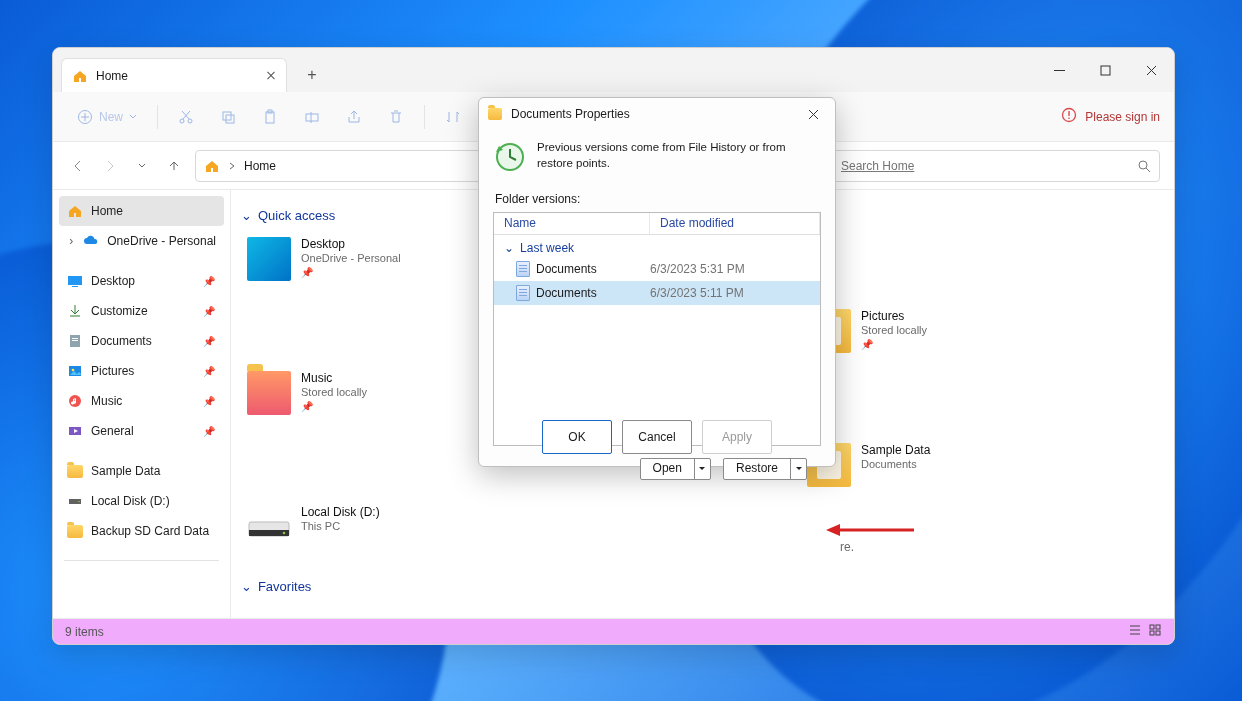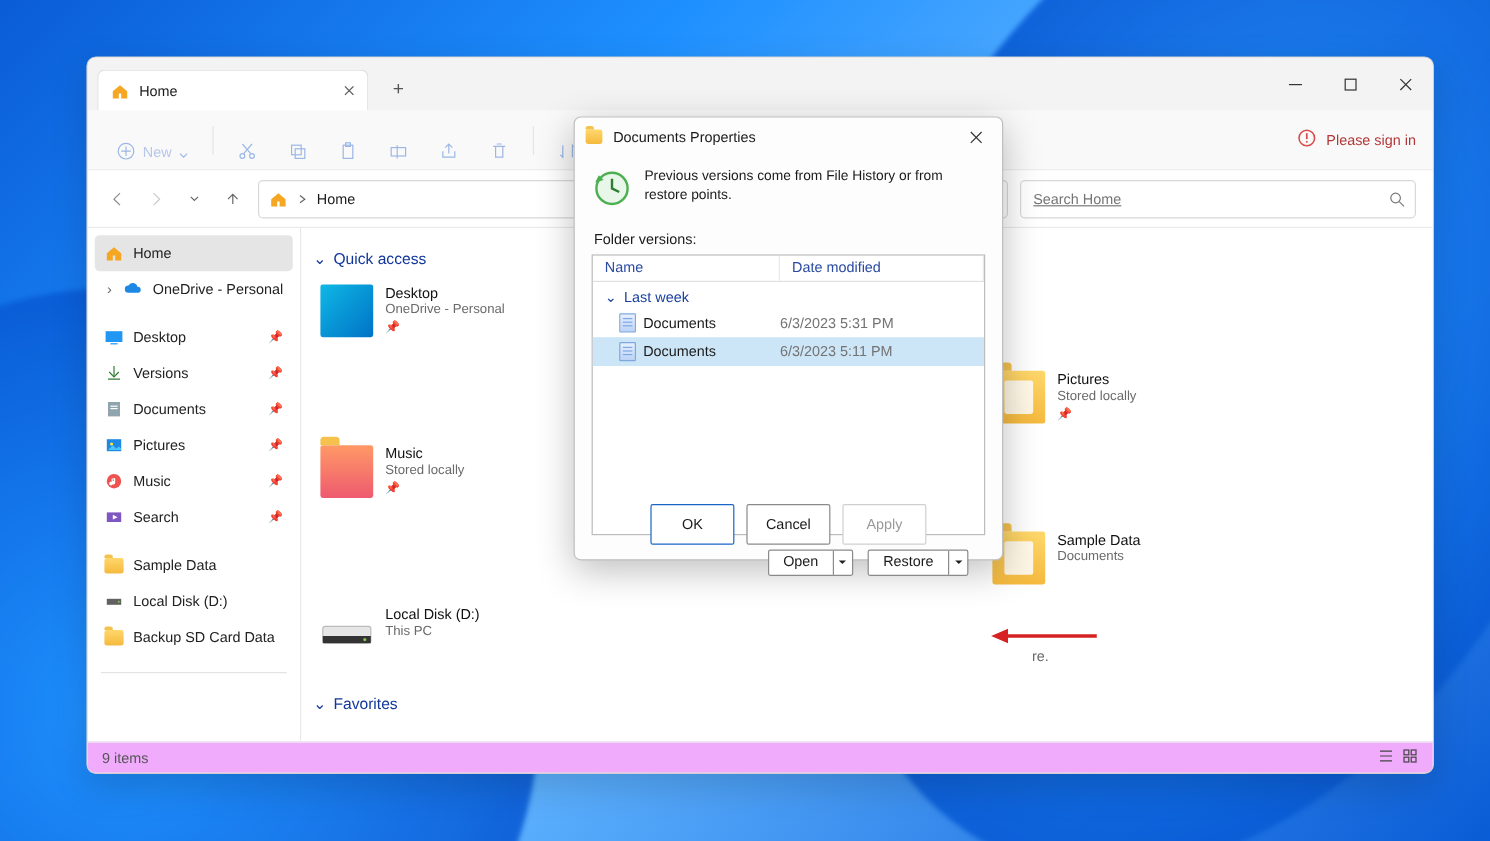--- a/index.html
+++ b/index.html
@@ -7,37 +7,37 @@
     margin:0; width:1242px; height:701px;
     font-family:"Segoe UI",Arial,sans-serif; font-size:12px; color:#1a1a1a;
     background:linear-gradient(135deg,#0a5cd6 0%,#1e90ff 30%,#5fb3ff 55%,#0a5cd6 100%);
     position:relative; overflow:hidden;
   }
   .wall-ribbon{position:absolute;right:-80px;top:-150px;width:600px;height:900px;
     background:radial-gradient(ellipse at center,#1e90ff 0%,#0a5cd6 70%);
     border-radius:50%;transform:rotate(25deg);opacity:.9;filter:blur(2px);}
   .wall-ribbon.b{right:auto;left:-250px;top:240px;width:700px;height:700px;transform:rotate(-20deg);}
   .explorer{
-    position:absolute;left:72px;top:47px;width:1123px;height:598px;
+    position:absolute;left:52px;top:47px;width:1123px;height:598px;
     background:#f9f9f9;border:1px solid #cfcfcf;border-radius:8px;overflow:hidden;
     box-shadow:0 10px 30px rgba(0,0,0,.15);
   }
   .tabs{height:44px;background:#f3f3f3;display:flex;align-items:flex-end;padding:0 8px;}
   .tab{background:#fff;border:1px solid #e0e0e0;border-bottom:none;border-radius:6px 6px 0 0;
        width:226px;height:34px;display:flex;align-items:center;padding:0 10px;gap:8px;}
   .tab .close{margin-left:auto;width:10px;height:10px;position:relative;}
   .tab .close::before,.tab .close::after{content:"";position:absolute;left:0;top:4px;width:10px;height:1px;background:#555;}
   .tab .close::before{transform:rotate(45deg);} .tab .close::after{transform:rotate(-45deg);}
   .newtab{width:26px;height:26px;margin:0 0 4px 12px;display:flex;align-items:center;justify-content:center;color:#555;font-size:16px;}
   .win-controls{position:absolute;right:0;top:0;height:44px;display:flex;}
   .win-btn{width:46px;display:flex;align-items:center;justify-content:center;color:#333;}
   .win-btn svg{width:11px;height:11px;}
   .toolbar{height:50px;background:#f9f9f9;border-bottom:1px solid #eaeaea;display:flex;align-items:center;padding:0 14px;gap:6px;}
   .tbtn{height:34px;padding:0 10px;display:flex;align-items:center;gap:6px;color:#3a67c1;border-radius:4px;}
-  .tbtn.disabled{color:#b8c7e8;align-items:flex-end;}
+  .tbtn.disabled{color:#b8c7e8;}
   .tsep{width:1px;height:24px;background:#e4e4e4;margin:0 4px;}
   .signin{margin-left:auto;display:flex;align-items:center;gap:8px;color:#b23737;}
   .signin .ico{color:#d94a4a;}
   .addr{height:48px;background:#fff;border-bottom:1px solid #eaeaea;display:flex;align-items:center;padding:0 14px;gap:10px;}
   .nav-arrow{width:22px;height:22px;display:flex;align-items:center;justify-content:center;color:#5a5a5a;}
   .nav-arrow.disabled{color:#c9c9c9;}
   .crumb{flex:1;height:32px;border:1px solid #d8d8d8;border-radius:4px;display:flex;align-items:center;padding:0 8px;gap:8px;background:#fff;}
   .search{width:330px;height:32px;border:1px solid #d8d8d8;border-radius:4px;display:flex;align-items:center;padding:0 8px;color:#7a7a7a;background:#fff;text-decoration:underline;}
   .search input{border:none;outline:none;flex:1;font-size:12px;color:#333;background:transparent;}
   .body{display:flex;height:calc(100% - 44px - 50px - 48px - 26px);background:#fff;}
@@ -281,21 +281,21 @@
           </span>
           <span>Desktop</span>
           <span class="pin">📌</span>
         </div>
       <div class="nav-item">
           <span class="ic">
             <svg viewBox="0 0 16 16" stroke="#2e7d32" fill="none">
               <path d="M8 2v8M4 7l4 4 4-4M3 13h10"></path>
             </svg>
           </span>
-          <span>Versions</span>
+          <span>Customize</span>
           <span class="pin">📌</span>
         </div>
       <div class="nav-item">
           <span class="ic">
             <svg viewBox="0 0 16 16">
               <rect x="3" y="2" width="10" height="12" fill="#90a4ae"></rect>
               <rect x="5" y="5" width="6" height="1" fill="#fff"></rect>
               <rect x="5" y="7" width="6" height="1" fill="#fff"></rect>
             </svg>
           </span>
@@ -323,21 +323,21 @@
           <span>Music</span>
           <span class="pin">📌</span>
         </div>
       <div class="nav-item">
           <span class="ic">
             <svg viewBox="0 0 16 16">
               <rect x="2" y="4" width="12" height="8" fill="#7e57c2"></rect>
               <path d="M7 6l4 2-4 2z" fill="#fff"></path>
             </svg>
           </span>
-          <span>Search</span>
+          <span>General</span>
           <span class="pin">📌</span>
         </div>
       <div class="nav-group-gap"></div>
       <div class="nav-item">
           <span class="folder-ico"></span>
           <span>Sample Data</span>
         </div>
       <div class="nav-item">
           <span class="ic">
             <svg viewBox="0 0 16 16">

